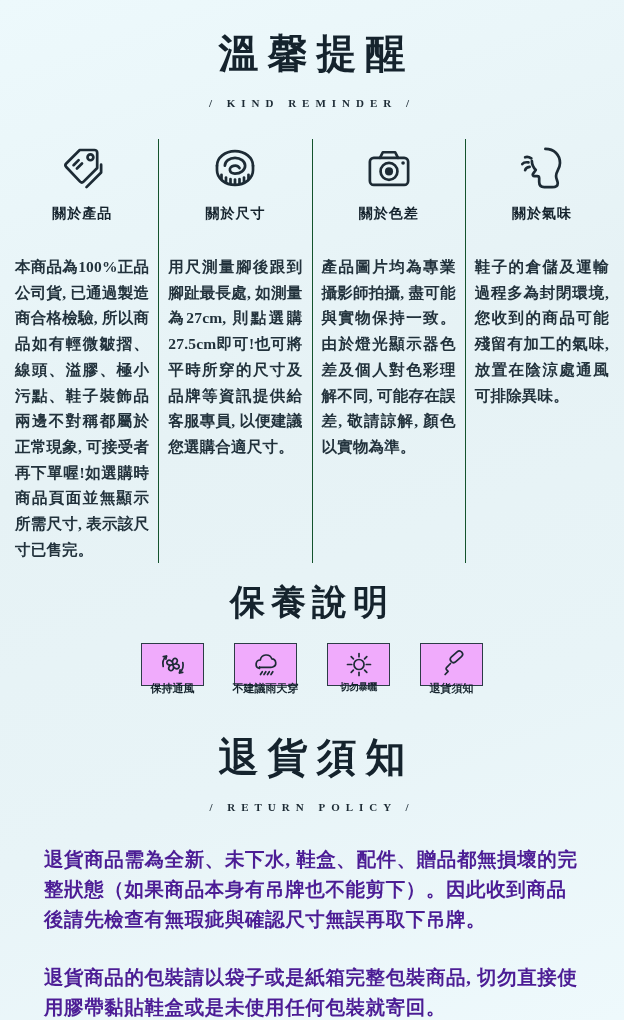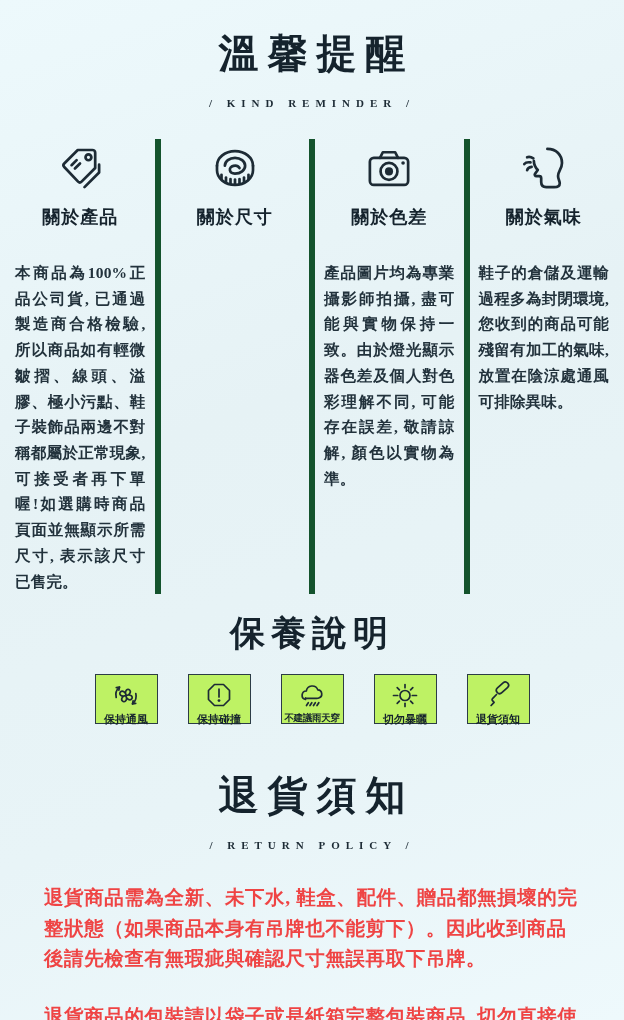--- a/index.html
+++ b/index.html
@@ -20,52 +20,52 @@
   }
   .sec-sub{
     margin-top:16px;font-size:11px;font-weight:600;
     letter-spacing:6px;color:#1d2b35;
   }
   .kind-header{padding-top:26px;}
 
   
   .columns{display:flex;margin:30px 6px 0 6px;min-height:358px;}
   .col{flex:1;padding:0 9px;box-sizing:border-box;}
-  .col + .col{border-left:6px solid #14532d;}
+  .col + .col{border-left:1px solid #14532d;}
   .col-icon{height:58px;display:flex;align-items:center;justify-content:center;}
   .col-label{
-    text-align:center;font-size:18px;font-weight:700;
+    text-align:center;font-size:14px;font-weight:700;
     letter-spacing:1px;margin-top:8px;color:#15232d;white-space:nowrap;
   }
   .col-text{
     margin-top:31px;font-size:15.5px;font-weight:700;
     line-height:1.66;text-align:justify;color:#22323c;
     letter-spacing:0.2px;
   }
 
   
   .care{text-align:center;margin-top:16px;}
   .care-title{font-size:35px;font-weight:700;letter-spacing:6px;color:#15232d;}
   .care-items{display:flex;justify-content:center;gap:30px;margin-top:17px;}
   .care-box{
-    width:63px;height:50px;background:#bef264;
+    width:63px;height:43px;background:#f0abfc;
     border:1.6px solid #2c3c46;box-sizing:border-box;
     display:flex;flex-direction:column;align-items:center;
     justify-content:flex-start;padding-top:5px;
   }
   .care-ic{height:33px;display:flex;align-items:center;justify-content:center;}
   .care-label{font-size:11px;font-weight:700;color:#15232d;white-space:nowrap;margin-top:2px;}
   .care-box:nth-child(3) .care-label{font-size:9.5px;letter-spacing:-0.3px;text-align:right;}
 
   
   .returns-header{margin-top:44px;}
   .returns-paras{margin:32px 42px 0 44px;}
   .returns-paras p{
     margin:0 0 27px 0;font-size:19.5px;font-weight:700;
-    line-height:1.56;color:#ef4444;letter-spacing:0.6px;text-align:left;
+    line-height:1.56;color:#4c1d95;letter-spacing:0.6px;text-align:left;
   }
 
   svg{display:block;}
   .stroke{fill:none;stroke:#1d2b35;stroke-width:2.4;stroke-linecap:round;stroke-linejoin:round;}
   .stroke-thin{fill:none;stroke:#1d2b35;stroke-width:1.7;stroke-linecap:round;stroke-linejoin:round;}
   .fill{fill:#1d2b35;stroke:none;}
 </style>
 </head>
 <body>
 
@@ -105,20 +105,21 @@
               <path d="M16 32.5 v4"></path>
               <path d="M20 33.8 v4"></path>
             <path d="M24 34.2 v4"></path>
               <path d="M28 33.8 v4"></path>
               <path d="M32 32.5 v4"></path>
               <path d="M36 30 v4"></path>
           </g>
         </svg>
       </div>
       <div class="col-label">關於尺寸</div>
+      <div class="col-text">用尺測量腳後跟到腳趾最長處, 如測量為27cm, 則點選購27.5cm即可!也可將平時所穿的尺寸及品牌等資訊提供給客服專員, 以便建議您選購合適尺寸。</div>
     </div>
 
     <div class="col">
       <div class="col-icon">
         <svg width="54" height="54" viewBox="0 0 48 48">
           <g class="stroke">
             <rect x="7" y="15" width="34" height="24" rx="3.5"></rect>
             <path d="M16 15 l2.5 -5 h11 l2.5 5"></path>
             <circle cx="24" cy="27" r="7.5"></circle>
           </g>
@@ -159,32 +160,20 @@
               <path d="M5.2 17.5 a10.2 10.2 0 0 1 3.3 -10.3"></path>
               <path d="M8.5 7.2 l-3.2 0.4 M8.5 7.2 l-0.6 3"></path>
               <path d="M24.8 13.5 a10.2 10.2 0 0 1 -3.3 10.3"></path>
               <path d="M21.5 23.8 l3.2 -0.4 M21.5 23.8 l0.6 -3"></path>
             </g>
           </svg>
         </div>
         <div class="care-label">保持通風</div>
       </div>
 
-      <div class="care-box">
-        <div class="care-ic">
-          <svg width="30" height="30" viewBox="0 0 30 30">
-            <g class="stroke-thin">
-              <polygon points="10.5,4.5 19.5,4.5 25.5,10.5 25.5,19.5 19.5,25.5 10.5,25.5 4.5,19.5 4.5,10.5"></polygon>
-              <path d="M15 9 v8"></path>
-            </g>
-            <circle class="fill" cx="15" cy="20.6" r="1.4"></circle>
-          </svg>
-        </div>
-        <div class="care-label">保持碰撞</div>
-      </div>
 
       <div class="care-box">
         <div class="care-ic">
           <svg width="30" height="30" viewBox="0 0 30 30">
             <g class="stroke-thin">
               <path d="M8.5 19.5 a4.3 4.3 0 0 1 0.8 -8.5 a6 6 0 0 1 11.5 -1.2 a4.2 4.2 0 0 1 1 8.2 q-0.8 0.3 -2 0.3 h-9.5 q-1 0 -1.8 -0.3"></path>
               <path d="M9.5 25.5 l1.8 -2.8"></path>
               <path d="M13 25.5 l1.8 -2.8"></path>
               <path d="M16.5 25.5 l1.8 -2.8"></path>
               <path d="M20 25.5 l1.8 -2.8"></path>

